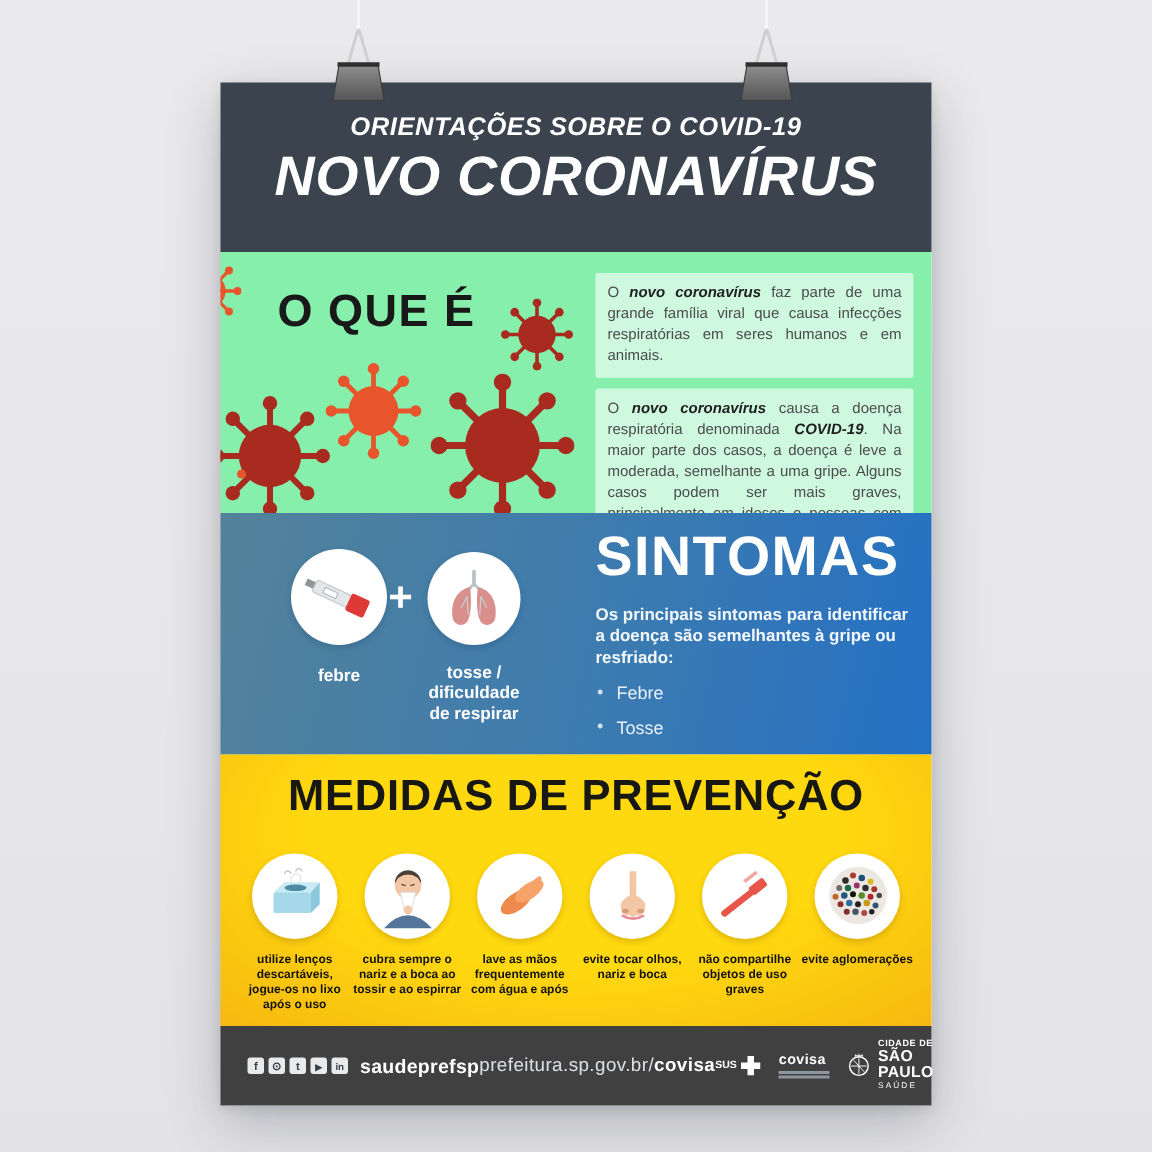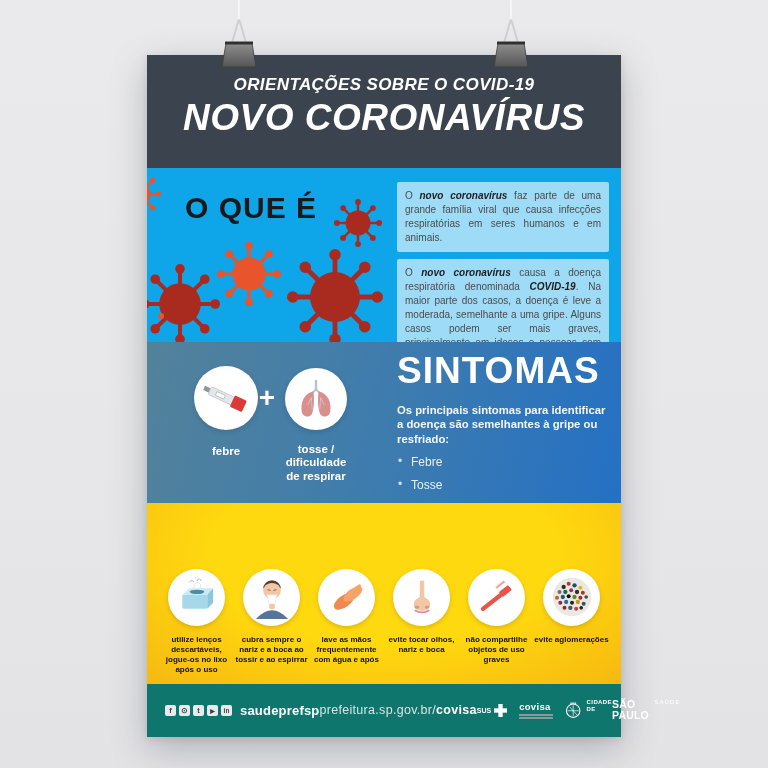--- a/index.html
+++ b/index.html
@@ -18,21 +18,21 @@
     box-shadow:0 12px 34px rgba(50,55,70,.28),0 2px 8px rgba(0,0,0,.10);
     display:flex;flex-direction:column;
   }
 
   
   .sec-header{height:115px;background:#3a434e;color:#fff;text-align:center;box-sizing:border-box;padding-top:20px;}
   .kicker{font-size:17px;font-weight:bold;font-style:italic;letter-spacing:.4px;}
   .main-title{font-size:37px;font-weight:800;font-style:italic;letter-spacing:.5px;margin-top:2px;}
 
   
-  .sec-about{position:relative;height:176px;background:#0ea5e9;overflow:hidden;padding-left:24px;}
+  .sec-about{position:relative;height:176px;background:#86efac;overflow:hidden;padding-left:24px;}
   .about-title{position:absolute;left:38px;top:23px;font-size:30px;font-weight:900;color:#191919;letter-spacing:1px;margin:0;}
   .virus{position:absolute;}
   .v-dark{color:#a92a1e;}
   .v-orange{color:#e8542c;}
   .dot{position:absolute;border-radius:50%;background:#e8542c;}
   .about-text{position:absolute;left:250px;top:14px;width:212px;}
   .about-text p{
     margin:0 0 7px 0;background:rgba(255,255,255,.6);border-radius:2px;
     padding:7px 8px;font-size:10px;line-height:14px;color:#4b4b4d;text-align:justify;
   }
@@ -56,40 +56,40 @@
 
   
   .sec-prevention{position:relative;height:184px;background:radial-gradient(ellipse 95% 130% at 50% 28%,#ffd90f 38%,#f7bc10 72%,#eda012 100%);}
   .prev-title{margin:0;padding-top:12px;text-align:center;font-size:29px;font-weight:900;color:#171714;letter-spacing:.5px;}
   .prev-grid{position:absolute;left:0;top:66px;width:100%;display:flex;justify-content:space-between;box-sizing:border-box;padding:0 13px;}
   .prev-item{width:73px;display:flex;flex-direction:column;align-items:center;}
   .prev-circle{width:57px;height:57px;background:#fff;border-radius:50%;box-shadow:0 2px 4px rgba(120,80,0,.25);display:flex;align-items:center;justify-content:center;overflow:hidden;}
   .prev-caption{margin-top:9px;font-size:8px;font-weight:bold;color:#141414;text-align:center;line-height:10px;width:76px;}
 
   
-  .sec-footer{height:54px;background:#0f766e;display:flex;align-items:center;box-sizing:border-box;padding:0 18px;color:#fff;}
+  .sec-footer{height:54px;background:#404040;display:flex;align-items:center;box-sizing:border-box;padding:0 18px;color:#fff;}
   .social{display:flex;align-items:center;gap:3px;}
   .s-ic{width:11px;height:11px;background:#e8eaec;border-radius:2px;color:#353f49;font-size:7.5px;font-weight:bold;line-height:11px;text-align:center;}
   .ic-fb::before{content:"f";}
   .ic-ig::before{content:"⊙";}
   .ic-tw::before{content:"t";}
   .ic-yt::before{content:"▶";font-size:6px;}
   .ic-li::before{content:"in";font-size:6.5px;}
   .handle{font-size:13px;font-weight:bold;margin-left:5px;letter-spacing:.2px;}
   .f-url{flex:1;text-align:center;font-size:12.5px;color:#dde1e5;letter-spacing:.3px;}
   .f-url b{color:#fff;}
   .logos{display:flex;align-items:center;gap:12px;}
   .sus{display:flex;align-items:center;gap:3px;}
   .sus-label{font-size:7px;font-weight:bold;}
   .covisa{display:flex;flex-direction:column;align-items:flex-start;line-height:1;}
   .covisa-label{font-size:9.5px;font-weight:bold;letter-spacing:.3px;}
   .covisa-bars{margin-top:2px;}
   .covisa-bars div{width:34px;height:2px;background:#8d959d;margin-top:1px;}
   .city{display:flex;align-items:center;gap:5px;}
-  .city-text{display:flex;flex-direction:row;line-height:1.05;justify-content:center;}
+  .city-text{display:flex;flex-direction:column;line-height:1.05;justify-content:center;}
   .city-l1{font-size:6px;font-weight:bold;letter-spacing:.4px;}
   .city-l2{font-size:10.5px;font-weight:900;letter-spacing:.2px;}
   .city-l3{font-size:5.5px;letter-spacing:1.4px;margin-top:1px;}
 
   
   .clip{position:absolute;top:0;z-index:5;}
 </style>
 </head>
 <body>
 
@@ -193,20 +193,21 @@
         <div class="sym-intro">Os principais sintomas para identificar a doença são semelhantes à gripe ou resfriado:</div>
         <ul class="sym-bullets">
           <li>Febre</li>
           <li>Tosse</li>
           <li>Dificuldade para respirar</li>
         </ul>
       </div>
     </section>
 
     <section class="sec-prevention">
+      <h2 class="prev-title">MEDIDAS DE PREVENÇÃO</h2>
       <div class="prev-grid">
 
         <div class="prev-item">
           <div class="prev-circle">
             <svg width="44" height="44" viewBox="0 0 60 60">
               <path d="M20 10 q3 -5 6 0 M30 8 q3 -5 6 0" stroke="#bfc6ca" stroke-width="1.4" fill="none"></path>
               <path d="M26 14 q4 -7 9 -1 l-2 12 h-7 Z" fill="#ffffff" stroke="#d5d5d5" stroke-width="0.8"></path>
               <polygon points="10,27 20,18 52,18 44,27" fill="#c9ebf5"></polygon>
               <rect x="10" y="27" width="34" height="19" rx="2" fill="#a5d9ea"></rect>
               <polygon points="44,27 52,18 52,38 44,46" fill="#8cc8dd"></polygon>

